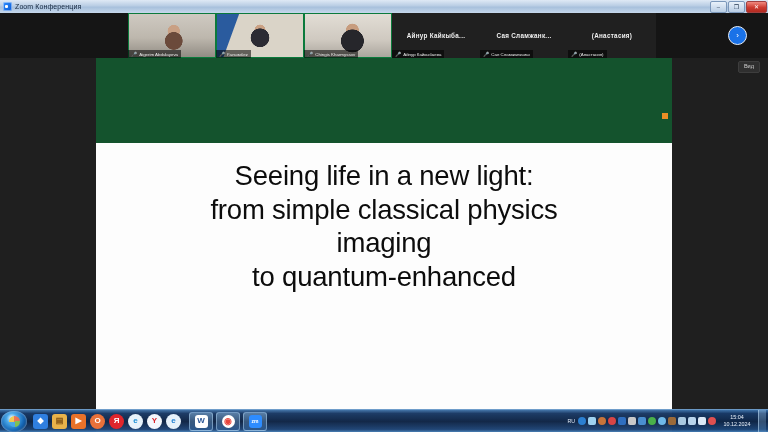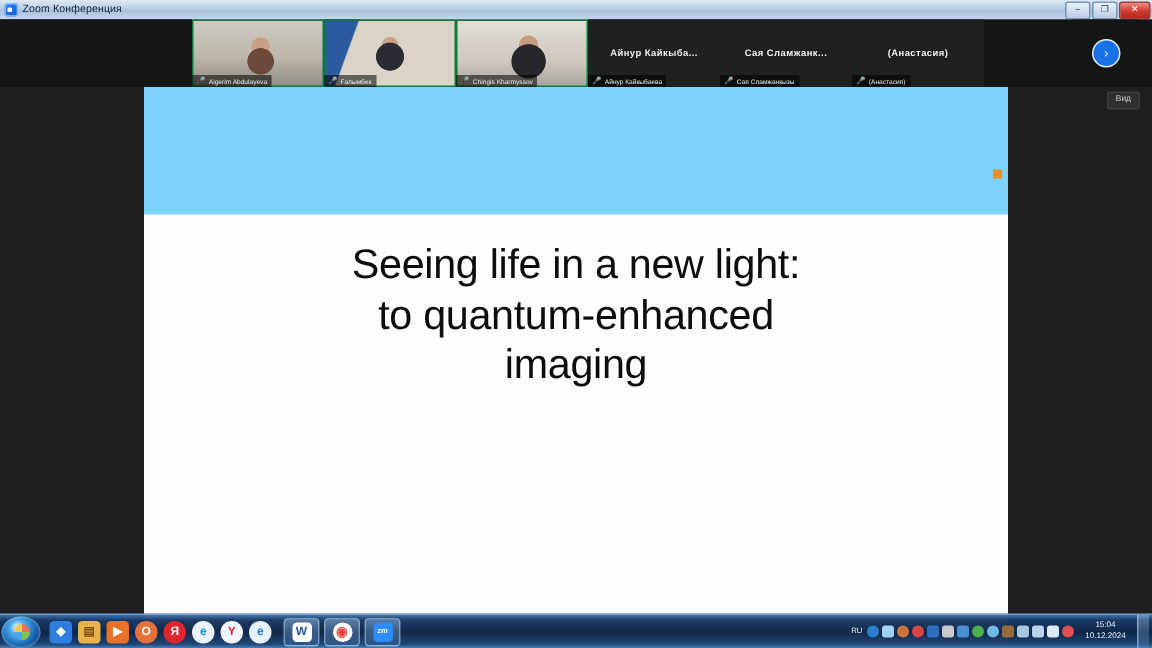--- a/index.html
+++ b/index.html
@@ -98,21 +98,21 @@
   }
   .next-circle{
     width:17px;height:17px;border-radius:50%;
     background:#1a72e8;border:1.5px solid #e8eef7;
     display:flex;align-items:center;justify-content:center;
     color:#fff;font-size:8px;line-height:1;
   }
   
   #stage{
     position:absolute;left:0;top:58px;width:768px;height:352px;
-    background:#7dd3fc;
+    background:#14532d;
   }
   #stage-side-left{position:absolute;left:0;top:0;width:96px;height:352px;background:#1f1f1f;}
   #stage-side-right{position:absolute;left:672px;top:0;width:96px;height:352px;background:#1f1f1f;}
   #view-button{
     position:absolute;right:8px;top:3px;
     font-size:5.6px;color:#cfcfcf;background:#2f2f2f;border:1px solid #3d3d3d;
     border-radius:2px;padding:2px 5px;line-height:1;
   }
   #share-marker{
     position:absolute;left:662px;top:55px;width:6px;height:6px;background:#eb8e25;
@@ -248,22 +248,23 @@
   <div id="stage">
     <div id="stage-side-left"></div>
     <div id="stage-side-right">
       <div id="view-button">Вид</div>
     </div>
     <div id="share-marker"></div>
 
     <div id="slide">
       <div id="slide-title">
         <div>Seeing life in a new light:</div>
+        <div>from simple classical physics</div>
+        <div>imaging</div>
         <div>to quantum-enhanced</div>
-        <div>imaging</div>
       </div>
 
     </div>
   </div>
 </div>
 
 <div id="taskbar">
   <div id="start-orb">
     <div class="orb-flag"></div>
   </div>

